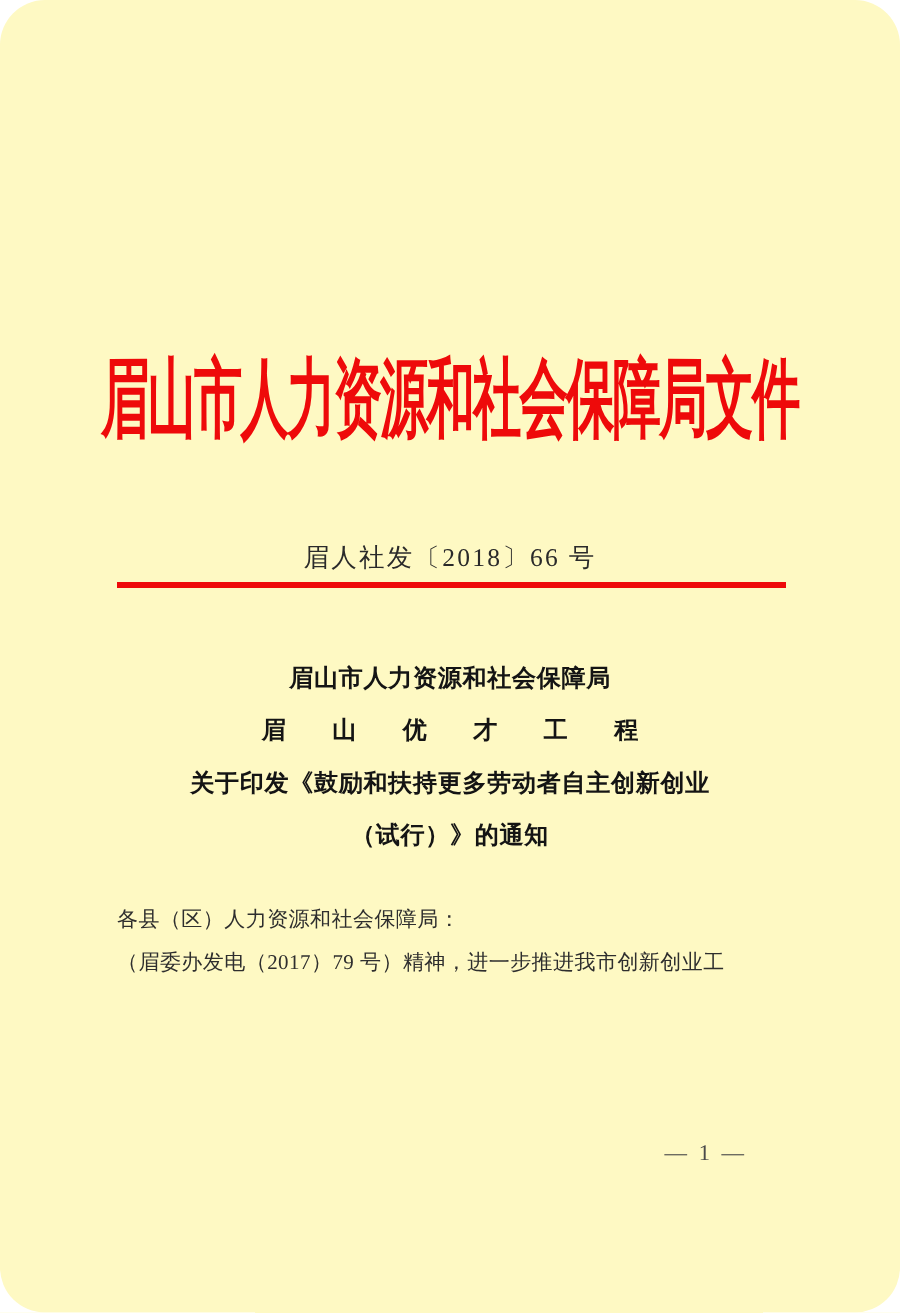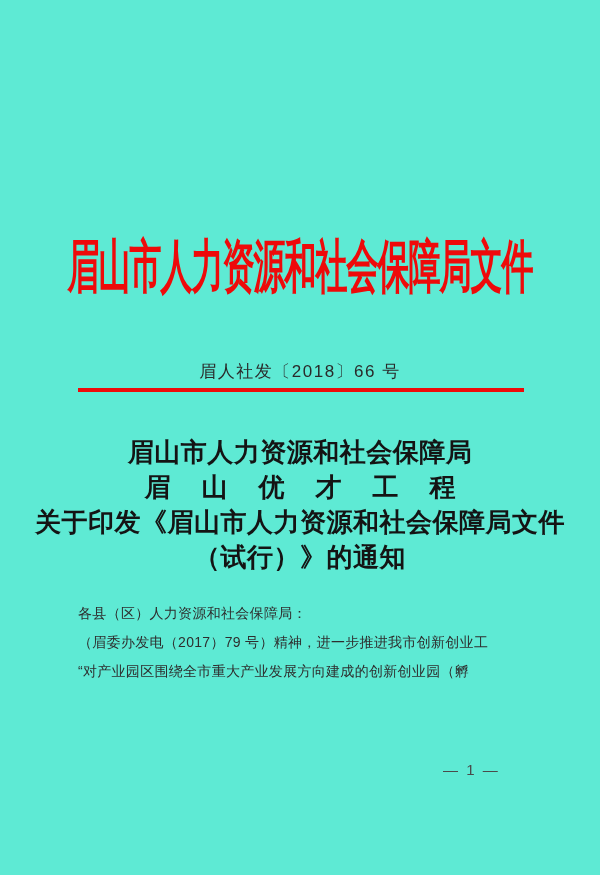--- a/index.html
+++ b/index.html
@@ -4,23 +4,24 @@
 <style>
   html, body {
     margin: 0;
     padding: 0;
     background: #ffffff;
   }
   .page {
     position: relative;
     width: 600px;
     height: 875px;
-    background: #5eead4;
+    background: #fef9c3;
     overflow: hidden;
-    font-family: Liberation Sans, sans-serif;
+    font-family: Liberation Serif, serif;
+    border-radius: 30px;
   }
 
   
   .agency-banner {
     position: absolute;
     top: 228px;
     left: 0;
     width: 100%;
     text-align: center;
     white-space: nowrap;
@@ -57,21 +58,21 @@
     background: #ee0a0a;
   }
 
   
   .doc-title {
     position: absolute;
     top: 435px;
     left: 30px;
     right: 30px;
     text-align: center;
-    font-size: 26px;
+    font-size: 16px;
     font-weight: bold;
     color: #141414;
     line-height: 35px;
     letter-spacing: 0.5px;
   }
   .doc-title .spread {
     letter-spacing: 31px;
     text-indent: 31px;
   }
 
@@ -111,25 +112,24 @@
     <span class="stretch">眉山市人力资源和社会保障局文件</span>
   </div>
 
   <div class="doc-number">眉人社发〔2018〕66 号</div>
 
   <div class="red-rule"></div>
 
   <div class="doc-title">
     <div>眉山市人力资源和社会保障局</div>
     <div class="spread">眉山优才工程</div>
-    <div>关于印发《眉山市人力资源和社会保障局文件</div>
+    <div>关于印发《鼓励和扶持更多劳动者自主创新创业</div>
     <div>（试行）》的通知</div>
   </div>
 
   <div class="body-text">
     <div>各县（区）人力资源和社会保障局：</div>
     <div>（眉委办发电（2017）79 号）精神，进一步推进我市创新创业工</div>
-    <div>“对产业园区围绕全市重大产业发展方向建成的创新创业园（孵</div>
   </div>
 
   <div class="page-number">— 1 —</div>
 
 </div>
 
 </body></html>

